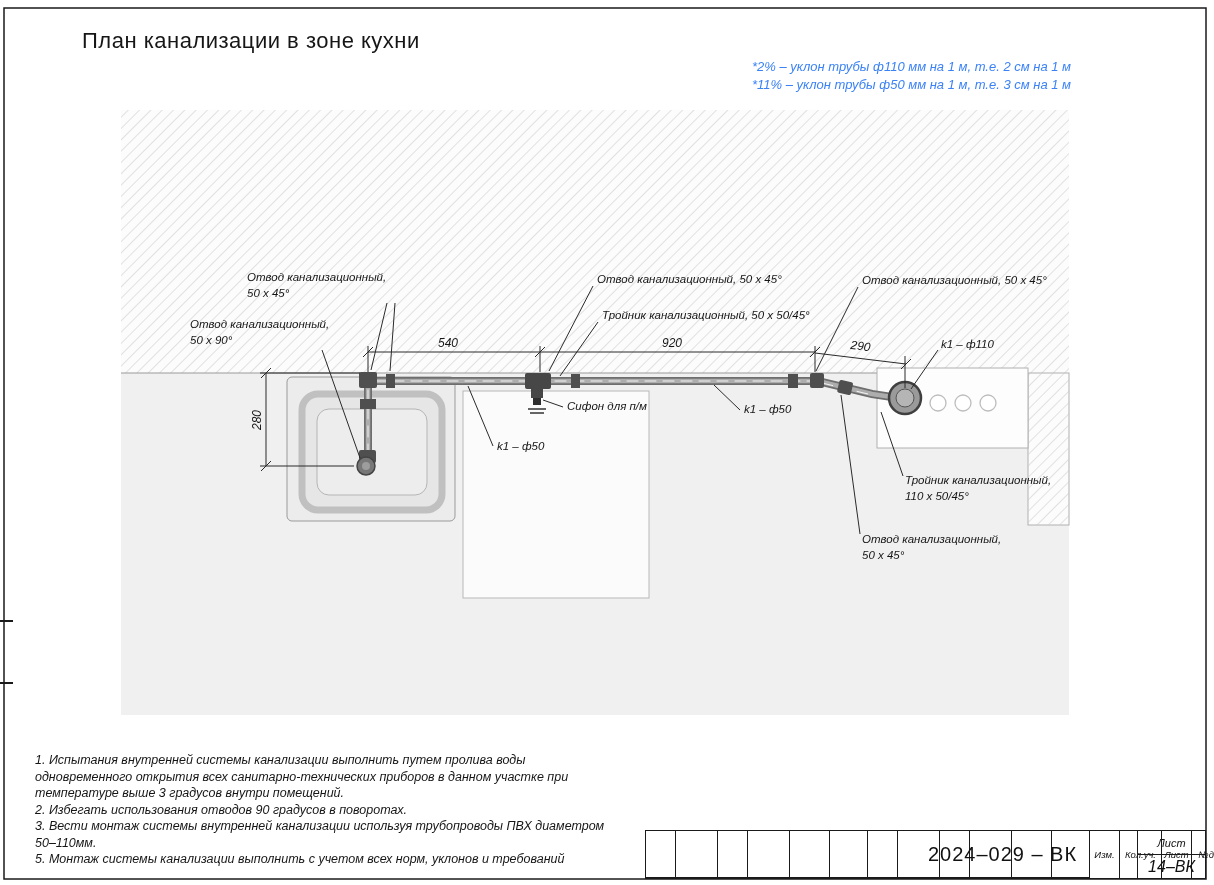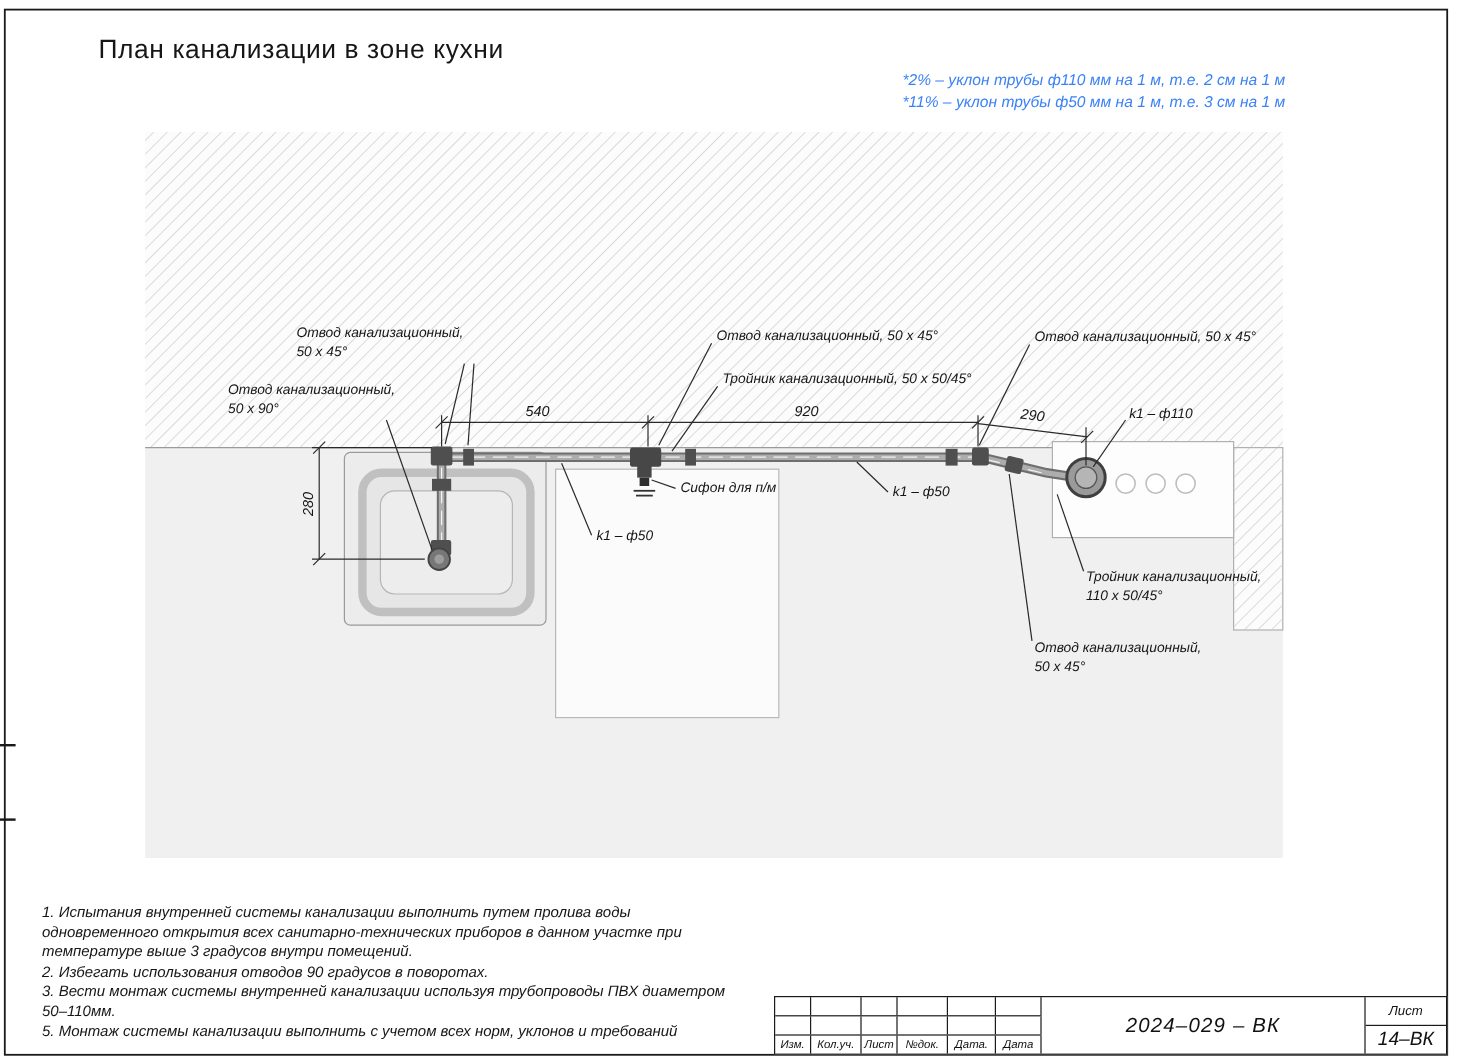--- a/index.html
+++ b/index.html
@@ -9,28 +9,28 @@
   .title{left:82px;top:28px;font-size:22px;letter-spacing:.5px;color:#161616;text-align:center;}
   .slope-notes{left:752px;top:58px;font-style:italic;font-size:13px;line-height:18px;color:#3b82f6;}
   .footnotes{left:35px;top:752px;width:578px;font-style:italic;font-size:12.5px;line-height:16.5px;color:#161616;}
   .footnotes p{margin:0;}
   svg text{font-family:"Liberation Sans", sans-serif;}
   .lbl{font-size:11.5px;font-style:italic;fill:#161616;}
   .dim{font-size:12px;font-style:italic;fill:#161616;}
   
   .tb{left:645px;top:830px;width:561px;height:49px;border:1px solid #1a1a1a;display:flex;box-sizing:border-box;background:#fff;}
   .tb *{box-sizing:border-box;}
-  .tb-left{width:222px;display:flex;flex-direction:column;}
+  .tb-left{width:222px;display:flex;}
   .tb-row{display:flex;flex:1;border-bottom:1px solid #1a1a1a;}
   .tb-row:last-child{border-bottom:none;}
   .tb-cell{border-right:1px solid #1a1a1a;height:100%;display:flex;align-items:center;justify-content:center;
            font-size:9.5px;font-style:italic;white-space:nowrap;overflow:hidden;}
   .w1{width:30px}.w2{width:42px}.w3{width:30px}.w4{width:42px}.w5{width:40px}.w6{width:38px}
   .tb-doc{flex:1;display:flex;align-items:center;justify-content:center;border-right:1px solid #1a1a1a;
-          font-size:17px;font-style:italic;letter-spacing:1px;}
+          font-size:20px;letter-spacing:1px;}
   .tb-right{width:67px;display:flex;flex-direction:column;}
   .tb-sheet-label{height:24px;border-bottom:1px solid #1a1a1a;display:flex;align-items:center;justify-content:center;
                   font-size:11px;font-style:italic;}
   .tb-sheet-num{flex:1;display:flex;align-items:center;justify-content:center;font-size:16px;font-style:italic;}
 </style>
 </head>
 <body>
 
 <div class="page">
 

